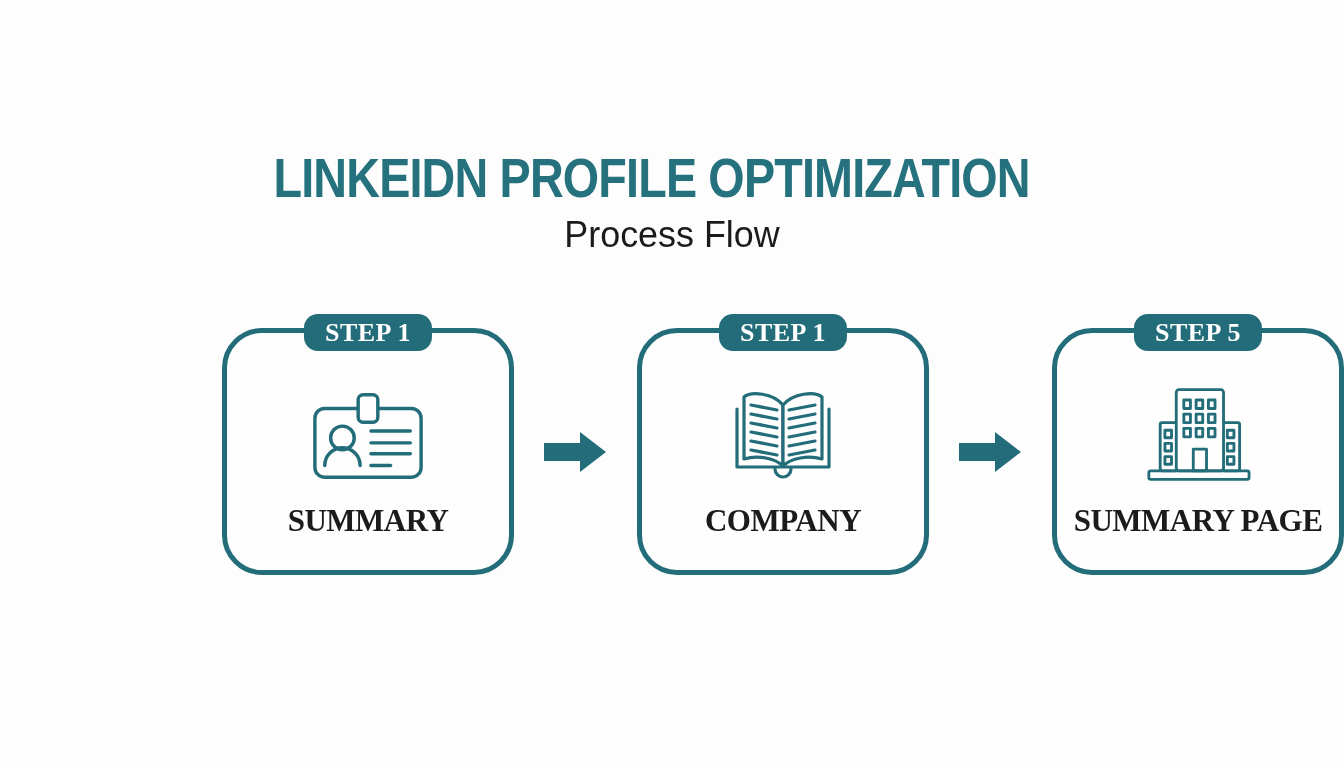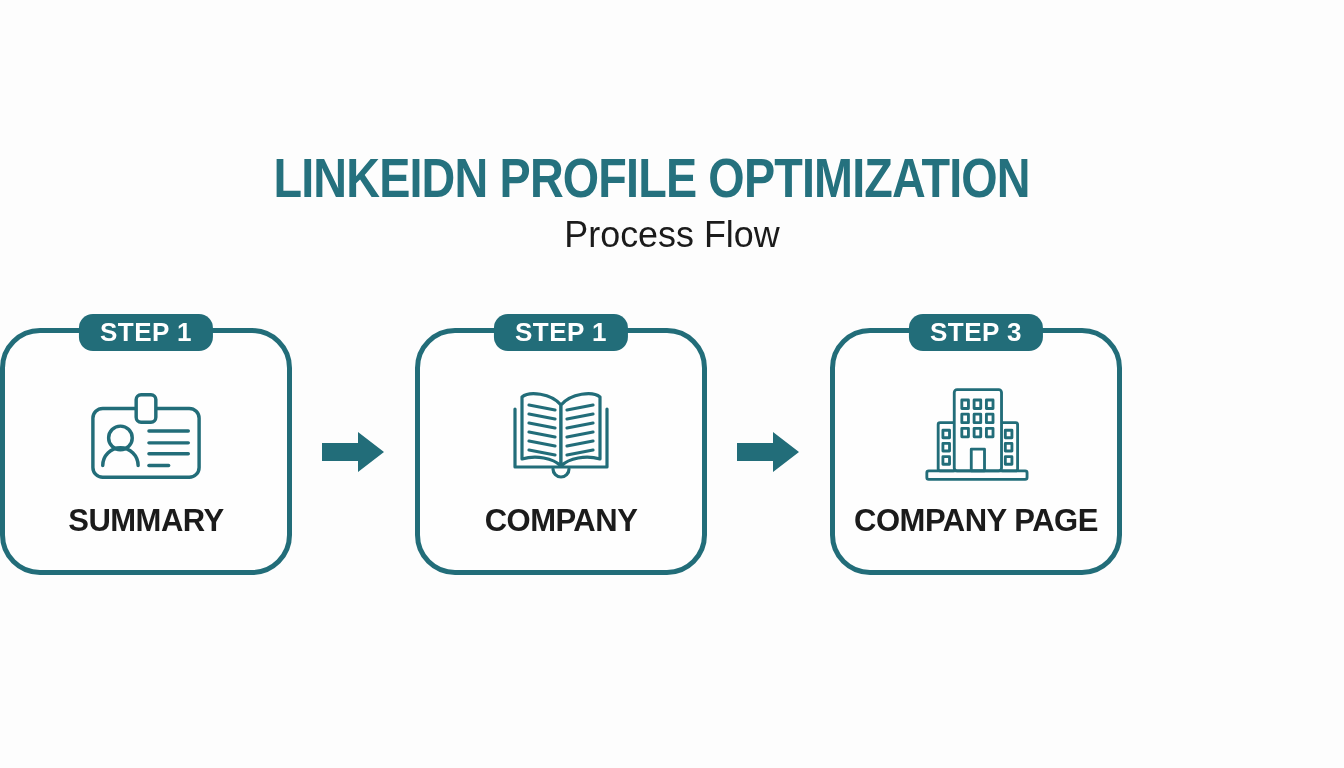--- a/index.html
+++ b/index.html
@@ -29,22 +29,23 @@
     font-weight:400;
     letter-spacing:0px;
     color:var(--text_color,#1b1b1b);
     transform:scaleX(.97);
     transform-origin:center;
   }
   
   .flow{
     margin-top:72px;
     display:flex;
-    justify-content:flex-start;
+    justify-content:flex-end;
     align-items:center;
+    font-family:Liberation Serif, serif;
   }
   .step-box{
     position:relative;
     width:282px;height:237px;
     background:#fefefe;
     border:5px solid var(--accent,#226d79);
     border-radius:40px;
     display:flex;flex-direction:column;align-items:center;
   }
   .step-badge{
@@ -142,21 +143,21 @@
 
     <div class="connector">
       <span>
         <svg width="64" height="44" viewBox="0 0 64 44">
           <polygon points="0,13 36,13 36,2 62,22 36,42 36,31 0,31" fill="currentColor"></polygon>
         </svg>
       </span>
     </div>
 
     <div class="step-box">
-      <div class="step-badge">STEP 3</div>
+      <div class="step-badge">STEP 5</div>
       <div class="icon-wrap">
         <svg width="114" height="104" viewBox="0 0 120 110" fill="none" stroke="currentColor" stroke-width="3" stroke-linecap="round" stroke-linejoin="round">
           <rect x="20" y="43" width="18" height="51" rx="2"></rect>
           <rect x="86" y="43" width="18" height="51" rx="2"></rect>
           <rect x="37" y="8" width="50" height="86" rx="3" fill="#fefefe"></rect>
           <rect x="8" y="94" width="106" height="9" rx="2"></rect>
           <rect x="45" y="19" width="7" height="9"></rect>
           <rect x="58" y="19" width="7" height="9"></rect>
           <rect x="71" y="19" width="7" height="9"></rect>
           <rect x="45" y="34" width="7" height="9"></rect>
@@ -167,17 +168,17 @@
           <rect x="71" y="49" width="7" height="9"></rect>
           <rect x="55" y="71" width="14" height="23"></rect>
           <rect x="25" y="51" width="7" height="8"></rect>
           <rect x="25" y="65" width="7" height="8"></rect>
           <rect x="25" y="79" width="7" height="8"></rect>
           <rect x="91" y="51" width="7" height="8"></rect>
           <rect x="91" y="65" width="7" height="8"></rect>
           <rect x="91" y="79" width="7" height="8"></rect>
         </svg>
       </div>
-      <div class="step-label">COMPANY PAGE</div>
+      <div class="step-label">SUMMARY PAGE</div>
     </div>
 
   </div>
 </div>
 
 </body></html>

